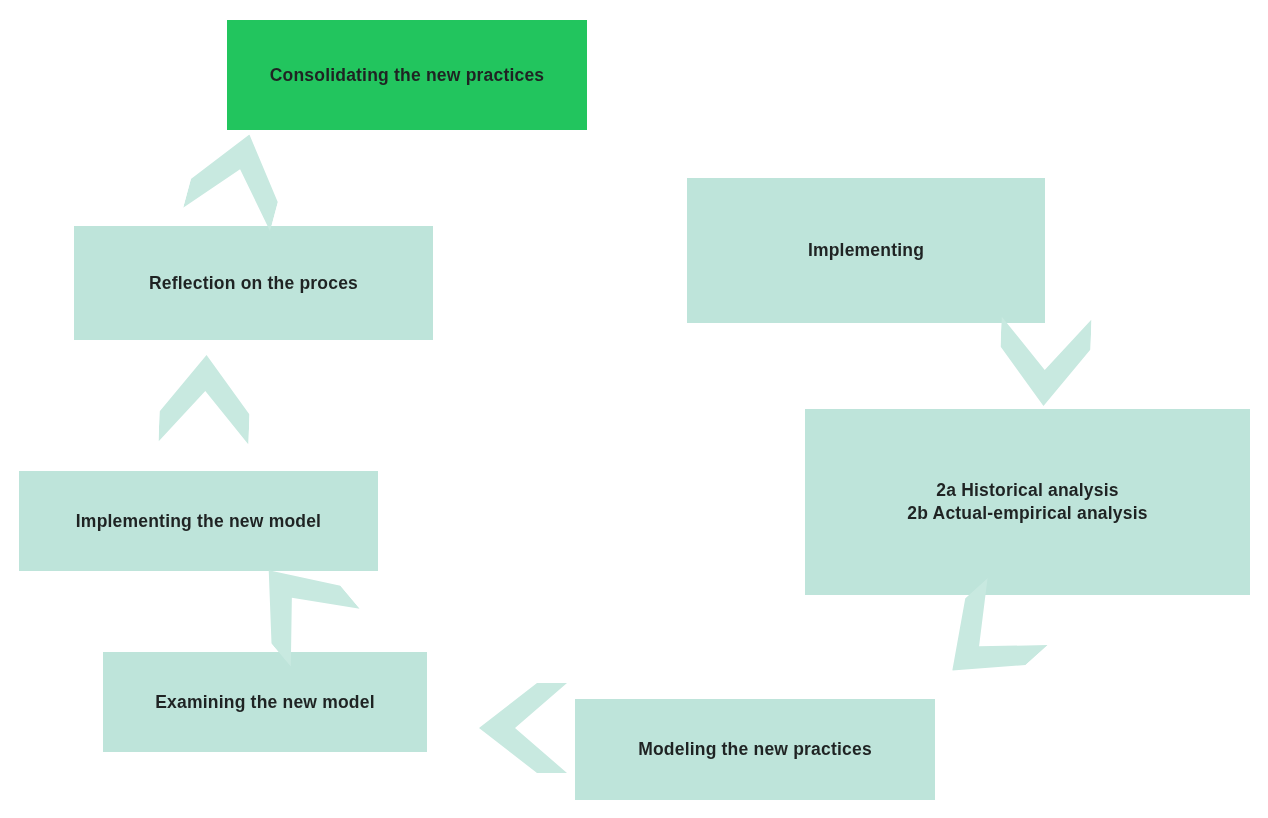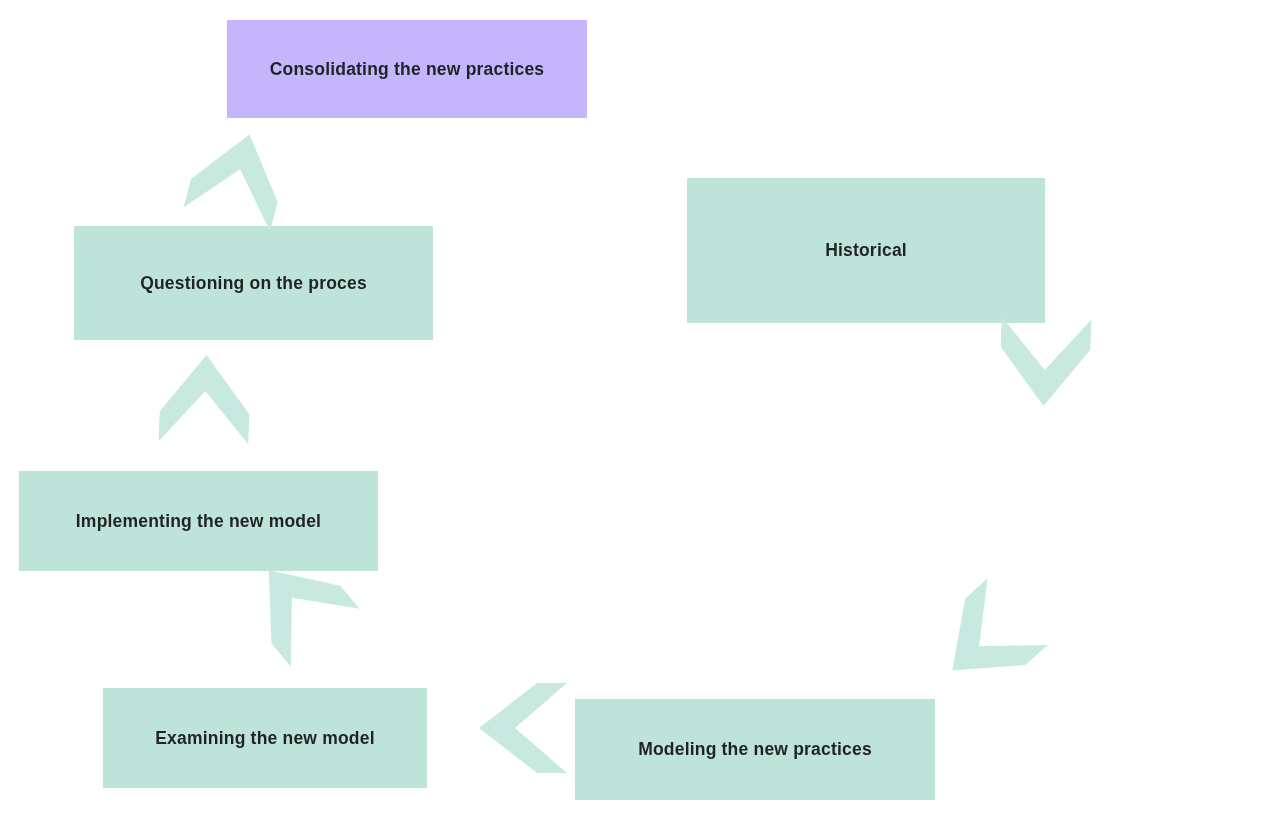--- a/index.html
+++ b/index.html
@@ -32,33 +32,37 @@
   }
   .arrow {
     position: absolute;
     display: block;
   }
 </style>
 </head>
 <body>
 
 <div class="canvas" style="background: rgb(255, 255, 255);">
-    <div class="node" style="left: 227px; top: 20px; width: 360px; height: 98px; background: #c4b5fd; color: rgb(31, 35, 35);">
+    <div class="node" style="left: 227px; top: 20px; width: 360px; height: 110px; background: #22c55e; color: rgb(31, 35, 35);">
       <div class="node-label">Consolidating the new practices</div>
     </div>
     <div class="node" style="left: 687px; top: 178px; width: 358px; height: 145px; background: rgb(190, 228, 218); color: rgb(31, 35, 35);">
-      <div class="node-label">Historical</div>
+      <div class="node-label">Implementing</div>
+    </div>
+    <div class="node" style="left: 805px; top: 409px; width: 445px; height: 186px; background: rgb(190, 228, 218); color: rgb(31, 35, 35);">
+      <div class="node-label">2a Historical analysis</div>
+      <div class="node-label">2b Actual-empirical analysis</div>
     </div>
     <div class="node" style="left: 74px; top: 226px; width: 359px; height: 114px; background: rgb(190, 228, 218); color: rgb(31, 35, 35);">
-      <div class="node-label">Questioning on the proces</div>
+      <div class="node-label">Reflection on the proces</div>
     </div>
     <div class="node" style="left: 19px; top: 471px; width: 359px; height: 100px; background: rgb(190, 228, 218); color: rgb(31, 35, 35);">
       <div class="node-label">Implementing the new model</div>
     </div>
-    <div class="node" style="left: 103px; top: 652px; width: 324px; height: 100px; background: rgb(190, 228, 218); color: rgb(31, 35, 35); margin-top: 36px;">
+    <div class="node" style="left: 103px; top: 652px; width: 324px; height: 100px; background: rgb(190, 228, 218); color: rgb(31, 35, 35);">
       <div class="node-label">Examining the new model</div>
     </div>
     <div class="node" style="left: 575px; top: 699px; width: 360px; height: 101px; background: rgb(190, 228, 218); color: rgb(31, 35, 35);">
       <div class="node-label">Modeling the new practices</div>
     </div>
     <svg class="arrow" viewBox="0 0 90 88" style="left: 193px; top: 133px; width: 90px; height: 88px; transform: rotate(195deg);">
       <polygon points="0,0 45,52 90,0 90,30 45,88 0,30" fill="#c8e9e0"></polygon>
     </svg>
     <svg class="arrow" viewBox="0 0 90 88" style="left: 160px; top: 355px; width: 90px; height: 88px; transform: rotate(182deg);">
       <polygon points="0,0 45,52 90,0 90,30 45,88 0,30" fill="#c8e9e0"></polygon>

